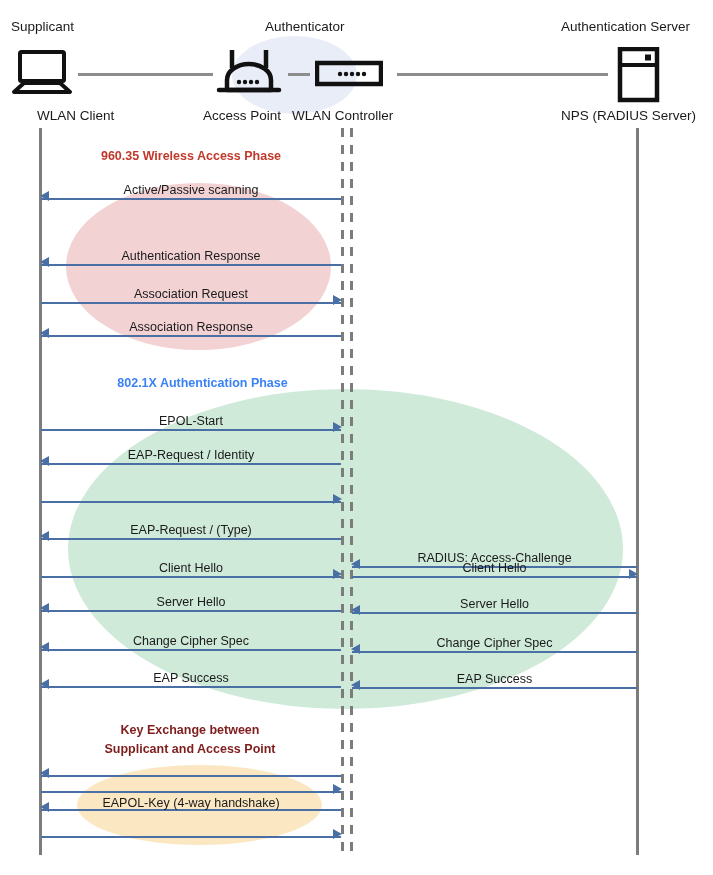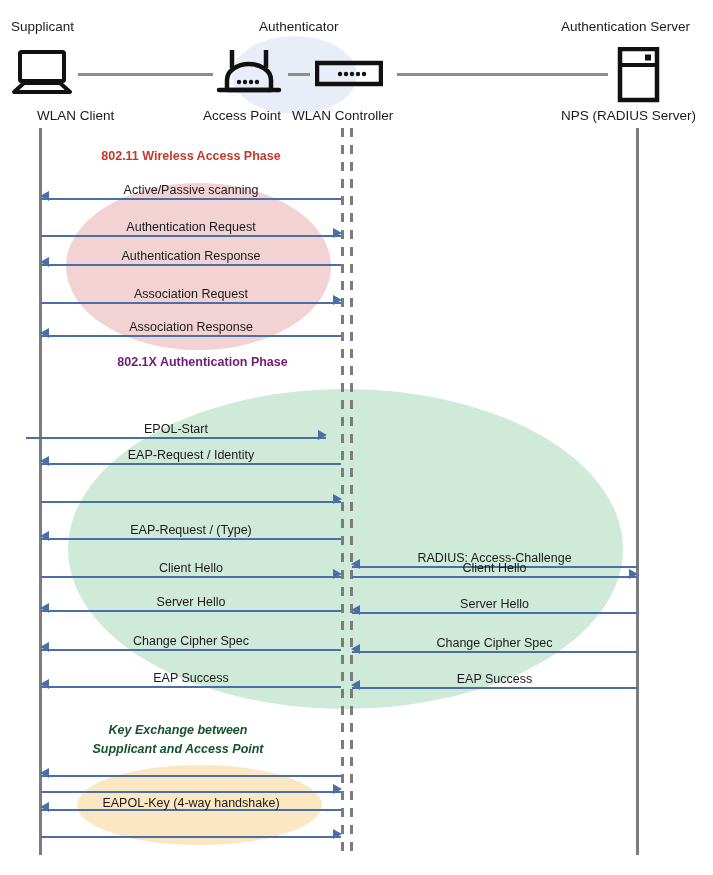--- a/index.html
+++ b/index.html
@@ -43,21 +43,21 @@
             font-size:12.5px;color:#1a1a1a;white-space:nowrap;}
 </style>
 </head>
 <body>
 
 <div id="stage">
 
   <div class="auth-blob"></div>
 
   <div class="hdr-label" style="left:11px;top:19px;">Supplicant</div>
-  <div class="hdr-label" style="left:259px;top:19px;">Authenticator</div>
+  <div class="hdr-label" style="left:265px;top:19px;">Authenticator</div>
   <div class="hdr-label" style="left:561px;top:19px;">Authentication Server</div>
 
   <div class="hwire" style="left:78px;top:73px;width:135px;"></div>
   <div class="hwire" style="left:288px;top:73px;width:22px;"></div>
   <div class="hwire" style="left:397px;top:73px;width:211px;"></div>
 
   <div class="icon" style="left:12px;top:50px;">
     <svg width="64" height="48" viewBox="0 0 64 48">
       <rect x="8" y="2" width="44" height="29" rx="1.5" fill="none" stroke="#111" stroke-width="4"></rect>
       <path d="M2 42 L12 33 L48 33 L58 42 Z" fill="none" stroke="#111" stroke-width="4" stroke-linejoin="round"></path>
@@ -103,54 +103,49 @@
 
   <div class="ellipse ell-pink" style="left:66px;top:183px;width:265px;height:167px;"></div>
   <div class="ellipse ell-green" style="left:68px;top:389px;width:555px;height:320px;"></div>
   <div class="ellipse ell-amber" style="left:77px;top:765px;width:245px;height:80px;"></div>
 
   <div class="lifeline" style="left:39px;top:128px;height:727px;"></div>
   <div class="dashline" style="left:341px;top:128px;height:727px;"></div>
   <div class="dashline" style="left:350px;top:128px;height:727px;"></div>
   <div class="lifeline" style="left:636px;top:128px;height:727px;"></div>
 
-  <div class="phase-cap" style="left:86px;top:147px;width:210px;color:#c0392b;">802.11 Wireless Access Phase</div>
-  <div class="phase-cap" style="left:100px;top:353px;width:205px;color:#701a75;">802.1X Authentication Phase</div>
-  <div class="phase-cap" style="left:78px;top:721px;width:200px;color:#14532d;font-style:italic;">
+  <div class="phase-cap" style="left:86px;top:147px;width:210px;color:#c0392b;">960.35 Wireless Access Phase</div>
+  <div class="phase-cap" style="left:100px;top:374px;width:205px;color:#3b82f6;">802.1X Authentication Phase</div>
+  <div class="phase-cap" style="left:90px;top:721px;width:200px;color:#7f1d1d;">
     <div>Key Exchange between</div>
     <div>Supplicant and Access Point</div>
   </div>
 
   <div class="msg to-left" style="left:41px;top:188px;width:300px;">
     <div class="shaft"></div>
     <div class="head"></div>
     <div class="cap">Active/Passive scanning</div>
   </div>
-  <div class="msg to-right" style="left:41px;top:225px;width:300px;">
-    <div class="shaft"></div>
-    <div class="head"></div>
-    <div class="cap">Authentication Request</div>
-  </div>
   <div class="msg to-right" style="left:41px;top:292px;width:300px;">
     <div class="shaft"></div>
     <div class="head"></div>
     <div class="cap">Association Request</div>
   </div>
   <div class="msg to-left" style="left:41px;top:254px;width:300px;">
     <div class="shaft"></div>
     <div class="head"></div>
     <div class="cap">Authentication Response</div>
   </div>
   <div class="msg to-left" style="left:41px;top:325px;width:300px;">
     <div class="shaft"></div>
     <div class="head"></div>
     <div class="cap">Association Response</div>
   </div>
 
-  <div class="msg to-right" style="left:26px;top:419px;width:300px;margin-top:8px;">
+  <div class="msg to-right" style="left:41px;top:419px;width:300px;">
     <div class="shaft"></div>
     <div class="head"></div>
     <div class="cap">EPOL-Start</div>
   </div>
   <div class="msg to-left" style="left:41px;top:453px;width:300px;">
     <div class="shaft"></div>
     <div class="head"></div>
     <div class="cap">EAP-Request / Identity</div>
   </div>
   <div class="msg to-right" style="left:41px;top:491px;width:300px;">

